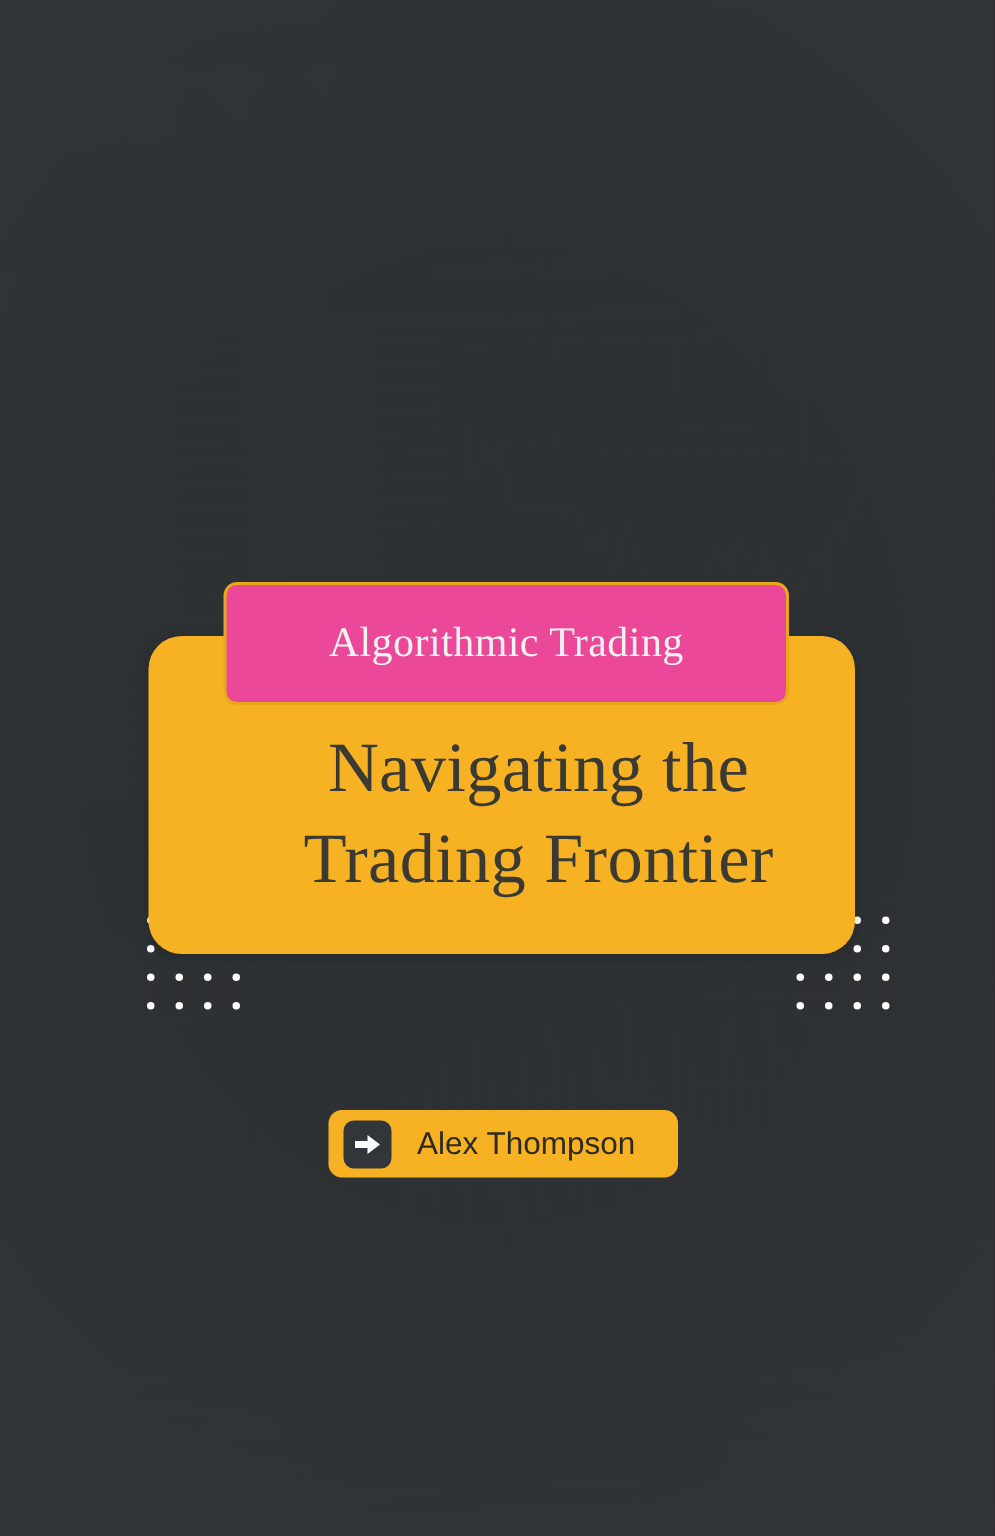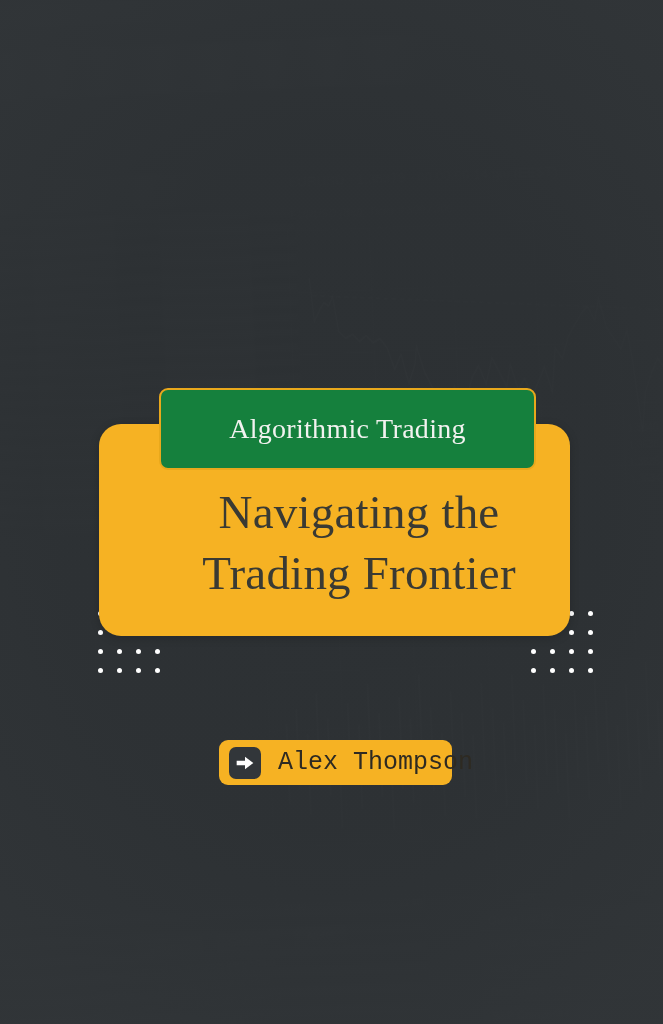--- a/index.html
+++ b/index.html
@@ -283,25 +283,25 @@
     width: 471px;
     height: 212px;
     background: #F6B223;
     border-radius: 22px;
     box-shadow: 0 2px 10px rgba(0,0,0,0.18);
   }
 
   
   .category-banner {
     position: absolute;
-    left: 159px;
+    left: 149px;
     top: 388px;
     width: 377px;
     height: 82px;
-    background: #15803d;
+    background: #ec4899;
     border: 2px solid #E8A81C;
     border-radius: 9px;
     display: flex;
     align-items: center;
     justify-content: center;
     box-sizing: border-box;
   }
   .category-banner .cat-text {
     color: #F2F2F0;
     font-family: "Liberation Serif", serif;
@@ -345,22 +345,22 @@
     background: #32363A;
     border-radius: 7px;
     display: flex;
     align-items: center;
     justify-content: center;
     flex: 0 0 auto;
   }
   .author-icon svg { display: block; }
   .author-name {
     color: #2E2A22;
-    font-family: Liberation Mono, monospace;
-    font-size: 25px;
+    font-family: Liberation Sans, sans-serif;
+    font-size: 21px;
     margin-left: 17px;
     white-space: nowrap;
     line-height: 1;
   }
 </style>
 </head>
 <body>
 
 <div id="cover">
 

